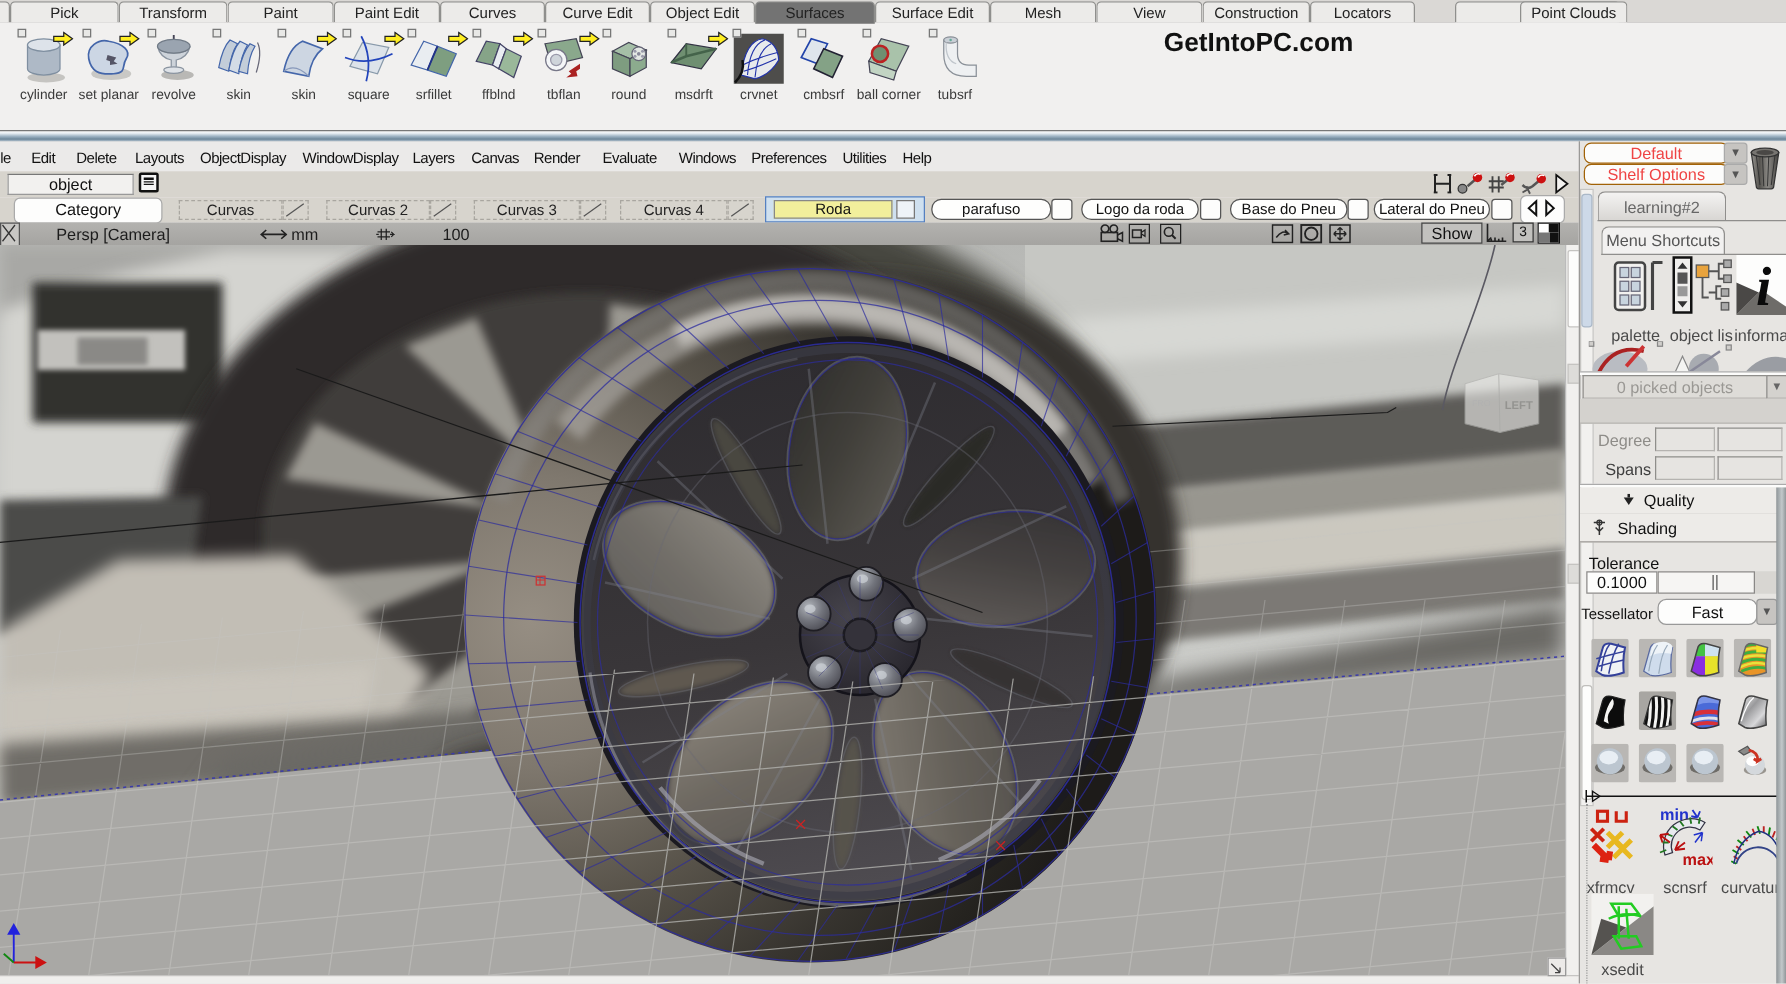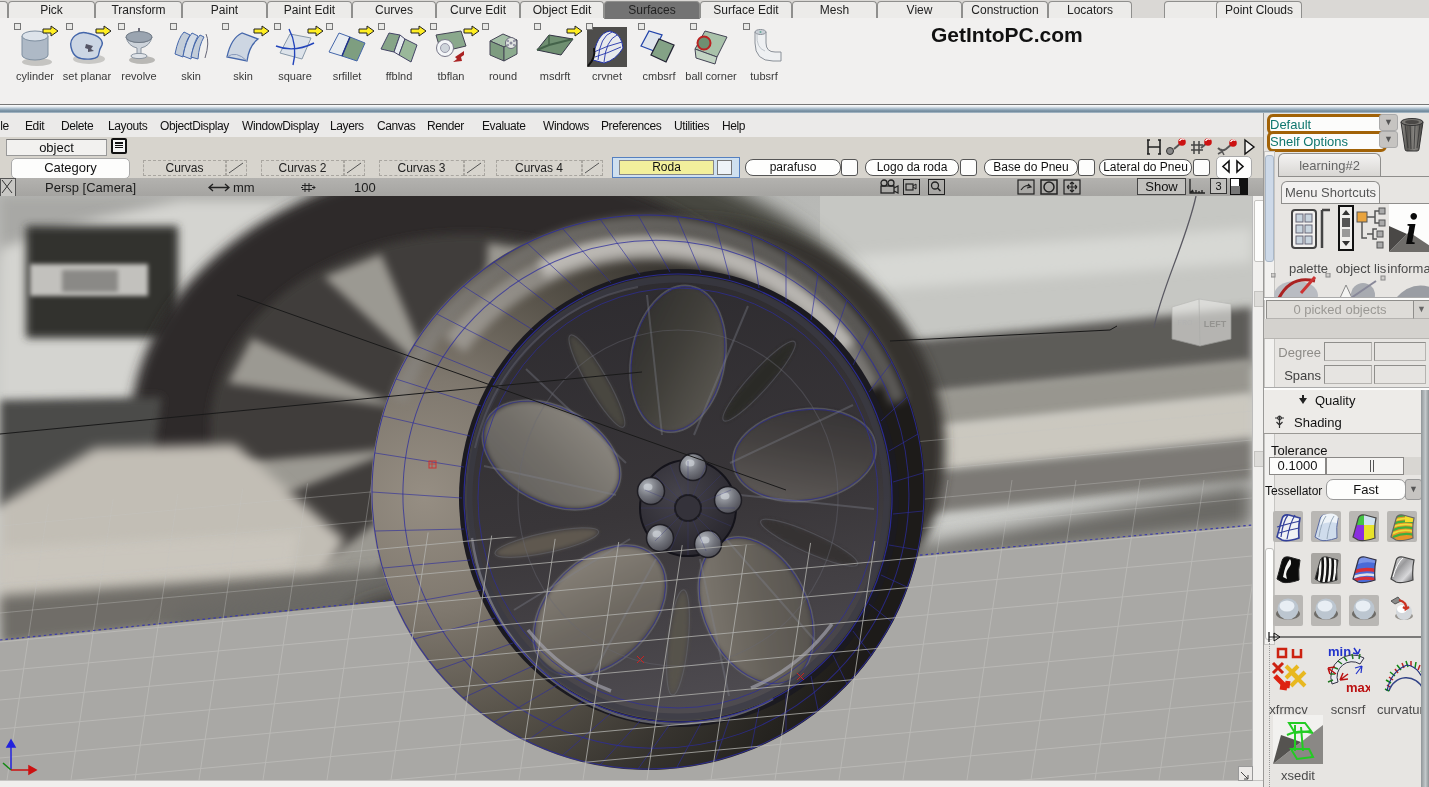--- a/index.html
+++ b/index.html
@@ -35,21 +35,21 @@
   .pill{position:absolute;top:1px;height:15px;background:#fefefd;border:1px solid #555;border-radius:8px;font-size:12px;color:#111;text-align:center;line-height:15px;}
   .cb{position:absolute;top:1px;width:15px;height:15px;background:#fdfdfc;border:1px solid #555;border-radius:3px;}
   
   #perspbar{left:0;top:178px;width:1263px;height:18px;background:linear-gradient(#b3b2af,#a5a4a1);border-bottom:1px solid #6e6d6b;color:#1c1c1c;font-size:13px;}
   
   #viewport{left:0;top:196px;width:1252px;height:584px;background:#b9bab7;overflow:hidden;}
   #vscroll{left:1252px;top:196px;width:11px;height:584px;background:#f1f0ee;border-left:1px solid #bbb;}
   #bottomstrip{left:0;top:780px;width:1429px;height:7px;background:#f0efed;border-top:1px solid #c5c4c2;}
   
   #rpanel{left:1263px;top:113px;width:166px;height:674px;background:#e7e5e2;border-left:1px solid #9a9997;}
-  .combo{position:absolute;left:3px;width:114px;height:15px;background:#fcfcfb;border:3px solid #a16207;border-radius:6px;font-size:13px;color:#0f766e;line-height:15px;}
+  .combo{position:absolute;left:3px;width:114px;height:15px;background:#fcfcfb;border:1px solid #a16207;border-radius:6px;font-size:13px;color:#ef4444;text-align:center;line-height:15px;}
   .combobtn{position:absolute;left:115px;width:17px;height:15px;background:#c6c4c1;border:1px solid #aaa;border-radius:3px;color:#555;font-size:9px;text-align:center;line-height:15px;}
   .rtab{position:absolute;border:1px solid #8f8e8c;border-bottom:none;border-radius:6px 6px 0 0;font-size:13px;text-align:center;}
   .rlabel{position:absolute;font-size:13px;color:#4a4a4a;text-align:center;}
   .sunken{position:absolute;background:#e6e4e1;border:1px solid #b5b3b0;border-top-color:#8f8e8b;border-left-color:#8f8e8b;}
 </style>
 </head>
 <body>
 <div id="page">
 
   <div class="abs" id="tabbar"></div>

